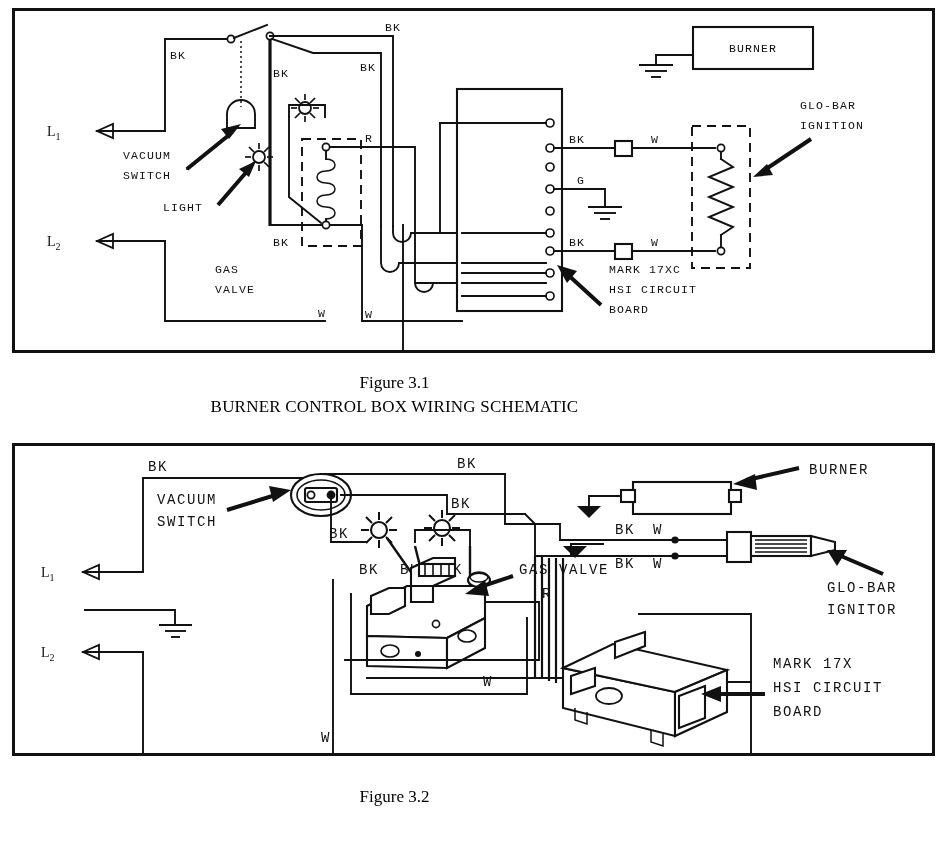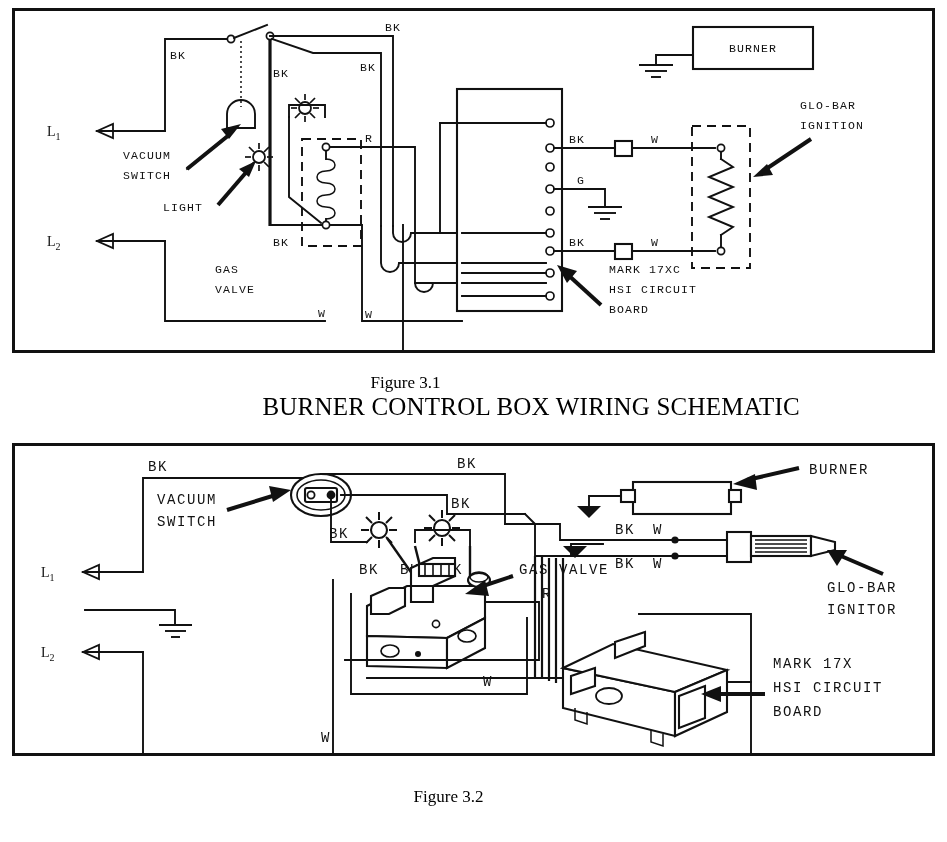--- a/index.html
+++ b/index.html
@@ -17,30 +17,30 @@
     position:absolute;
     border:3px solid #111;
     background:#fff;
     box-sizing:border-box;
   }
   #fig31-frame{left:12px;top:8px;width:923px;height:345px;}
   #fig32-frame{left:12px;top:443px;width:923px;height:313px;}
 
   .caption{
     position:absolute;
-    width:789px;left:11px;
+    width:789px;left:0;
     text-align:center;
     font-family:"Liberation Serif", serif;
     color:#000;
   }
   .caption .fignum{font-size:17px;line-height:22px;}
-  .caption .figtitle{font-size:25px;line-height:26px;letter-spacing:.2px;text-align:right;}
+  .caption .figtitle{font-size:17px;line-height:26px;letter-spacing:.2px;}
 
   #fig31-caption{top:372px;}
-  #fig32-caption{top:786px;margin-left:43px;}
+  #fig32-caption{top:786px;}
 
   svg.schematic{position:absolute;left:0;top:0;}
   .wire{stroke:#111;stroke-width:1.9;fill:none;stroke-linecap:square;}
   .wire-thin{stroke:#111;stroke-width:1.5;fill:none;}
   .thick{stroke:#111;stroke-width:3.2;fill:none;}
   .dash{stroke:#111;stroke-width:1.9;fill:none;stroke-dasharray:9 6;}
   .box{stroke:#111;stroke-width:2.1;fill:#fff;}
   .solidfill{fill:#111;stroke:none;}
   .nofill{fill:none;}
   .term{fill:#fff;stroke:#111;stroke-width:1.7;}

